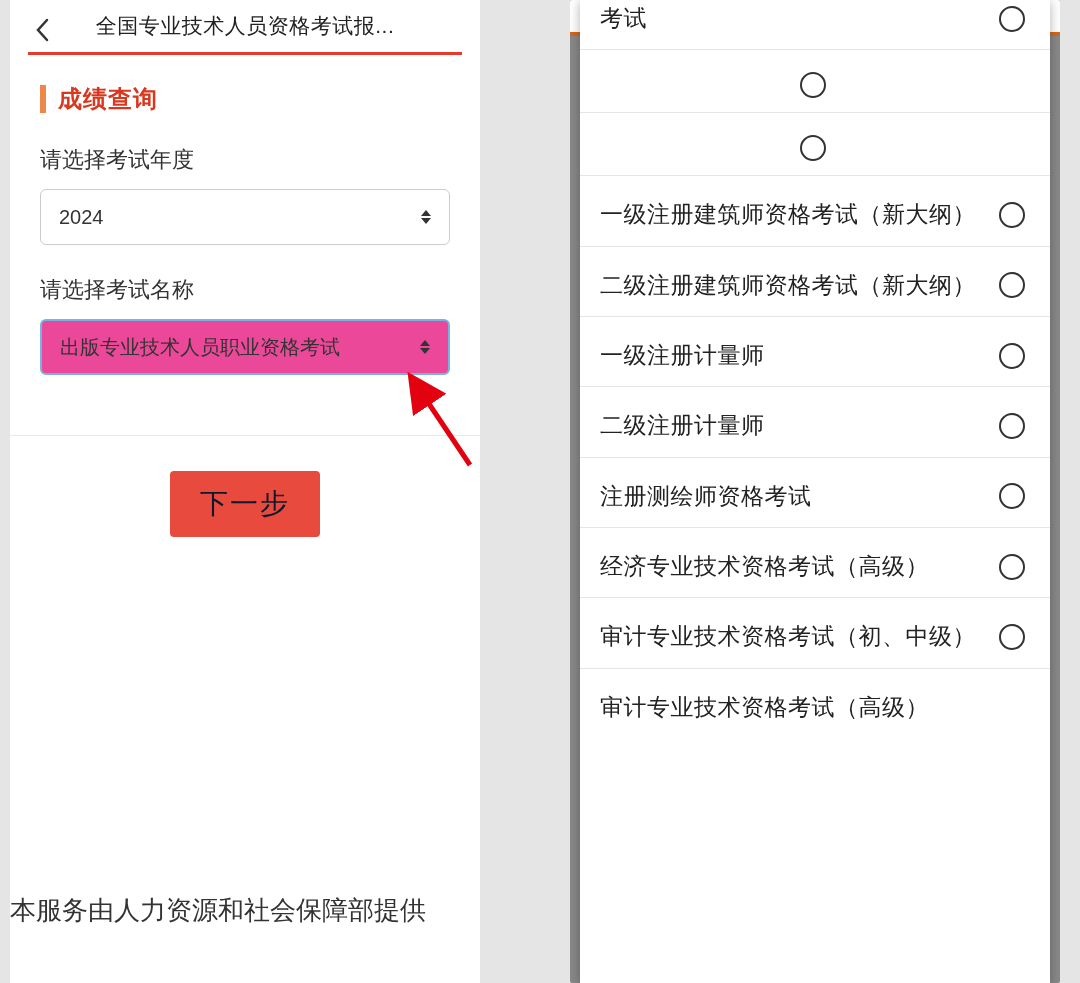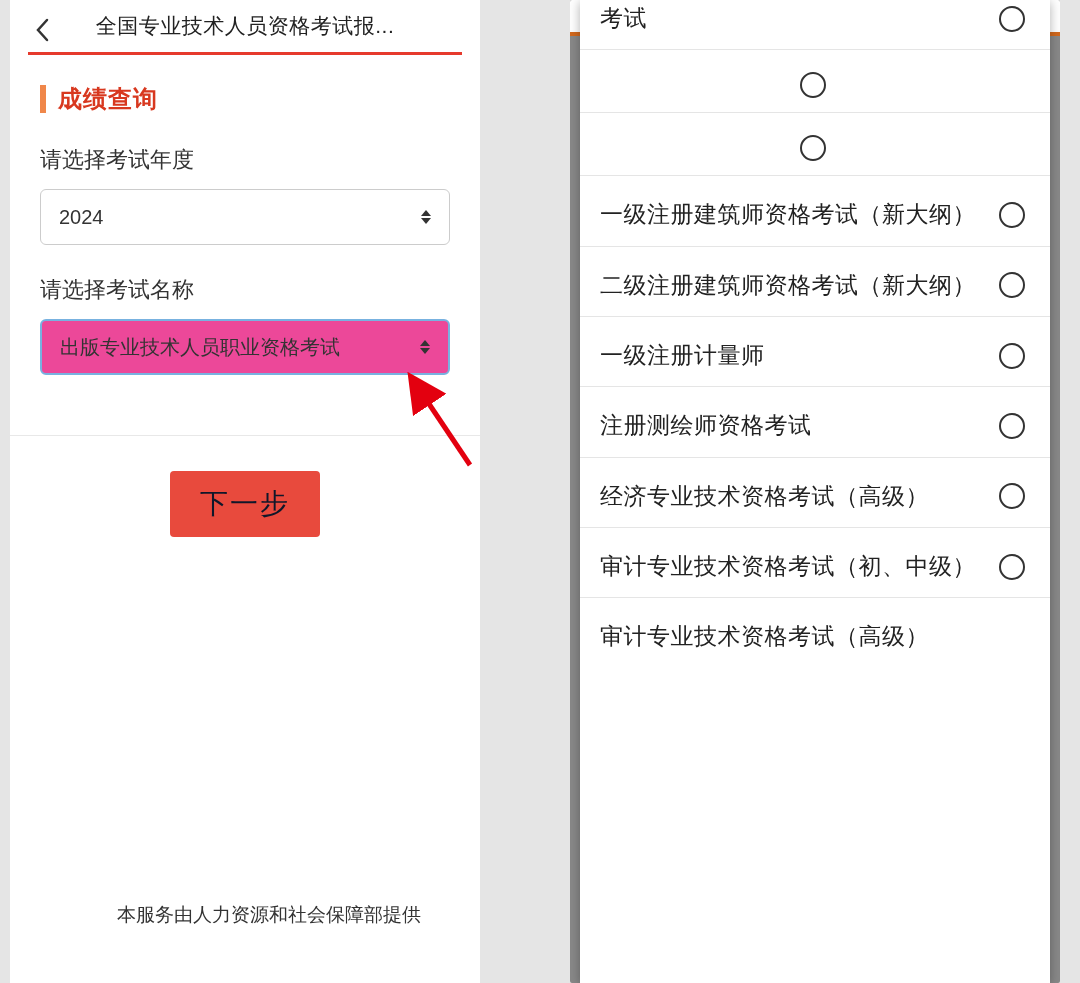--- a/index.html
+++ b/index.html
@@ -158,24 +158,23 @@
       border: none;
       border-radius: 4px;
       cursor: pointer;
       letter-spacing: 2px;
     }
     
     .footer-text {
       position: absolute;
       bottom: 55px;
       width: 100%;
-      text-align: center;
-      font-size: 19px;
+      text-align: left;
+      font-size: 26px;
       color: #333;
-      padding-left: 48px;
     }
     
     
     .phone-right {
       width: 490px;
       height: 983px;
       background: #888;
       position: relative;
       overflow: hidden;
       border-radius: 2px;
@@ -317,20 +316,24 @@
     </div>
     <div class="option-row">
       <div class="option-text">二级注册建筑师资格考试（新大纲）</div>
       <div class="radio-circle"></div>
     </div>
     <div class="option-row">
       <div class="option-text">一级注册计量师</div>
       <div class="radio-circle"></div>
     </div>
     <div class="option-row">
+      <div class="option-text">二级注册计量师</div>
+      <div class="radio-circle"></div>
+    </div>
+    <div class="option-row">
       <div class="option-text">注册测绘师资格考试</div>
       <div class="radio-circle"></div>
     </div>
     <div class="option-row">
       <div class="option-text">经济专业技术资格考试（高级）</div>
       <div class="radio-circle"></div>
     </div>
     <div class="option-row">
       <div class="option-text">审计专业技术资格考试（初、中级）</div>
       <div class="radio-circle"></div>

